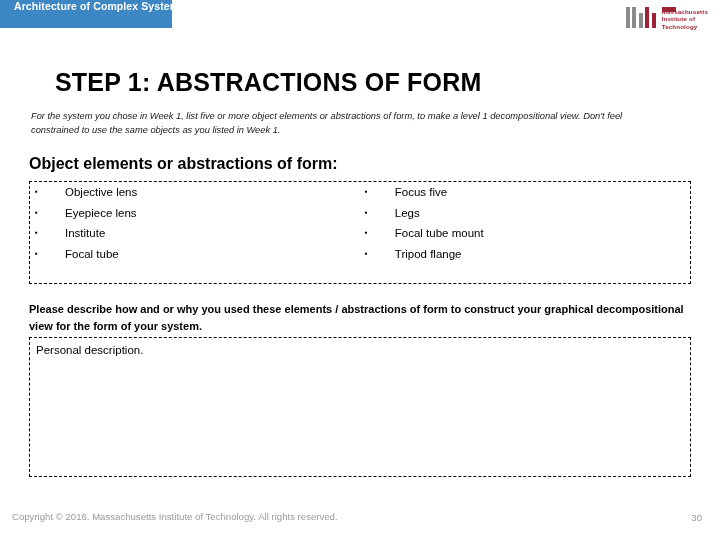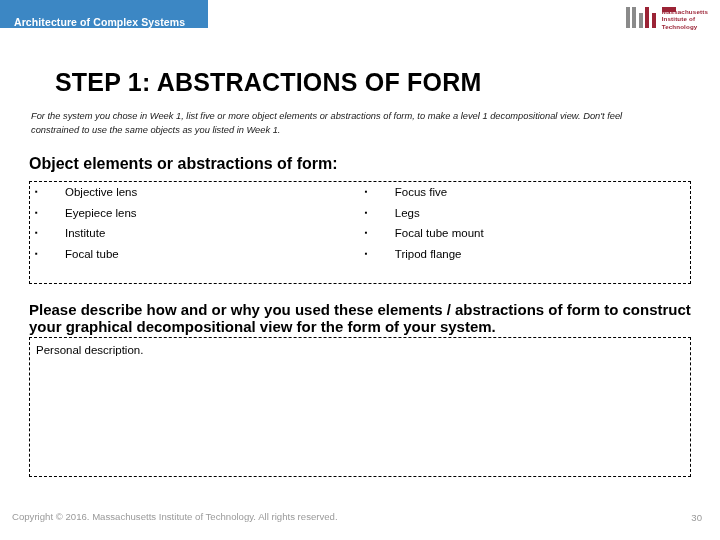--- a/index.html
+++ b/index.html
@@ -14,25 +14,25 @@
     color: #000000;
     overflow: hidden;
     position: relative;
   }
 
   
   .header-banner {
     position: absolute;
     left: 0;
     top: 0;
-    width: 208px;
+    width: 172px;
     height: 28px;
     background: #3c87c4;
     display: flex;
-    align-items: flex-end;
+    align-items: flex-start;
   }
   .header-banner-label {
     color: #ffffff;
     font-size: 10.5px;
     font-weight: bold;
     padding-left: 14px;
     letter-spacing: 0.1px;
     white-space: nowrap;
   }
 
@@ -184,21 +184,21 @@
   .item-label {
     white-space: nowrap;
   }
 
   
   .describe-prompt {
     position: absolute;
     left: 29px;
     top: 301px;
     width: 662px;
-    font-size: 15px;
+    font-size: 11px;
     line-height: 17px;
     font-weight: bold;
     color: #000000;
   }
 
   
   .personal-description {
     position: absolute;
     left: 36px;
     top: 344px;

